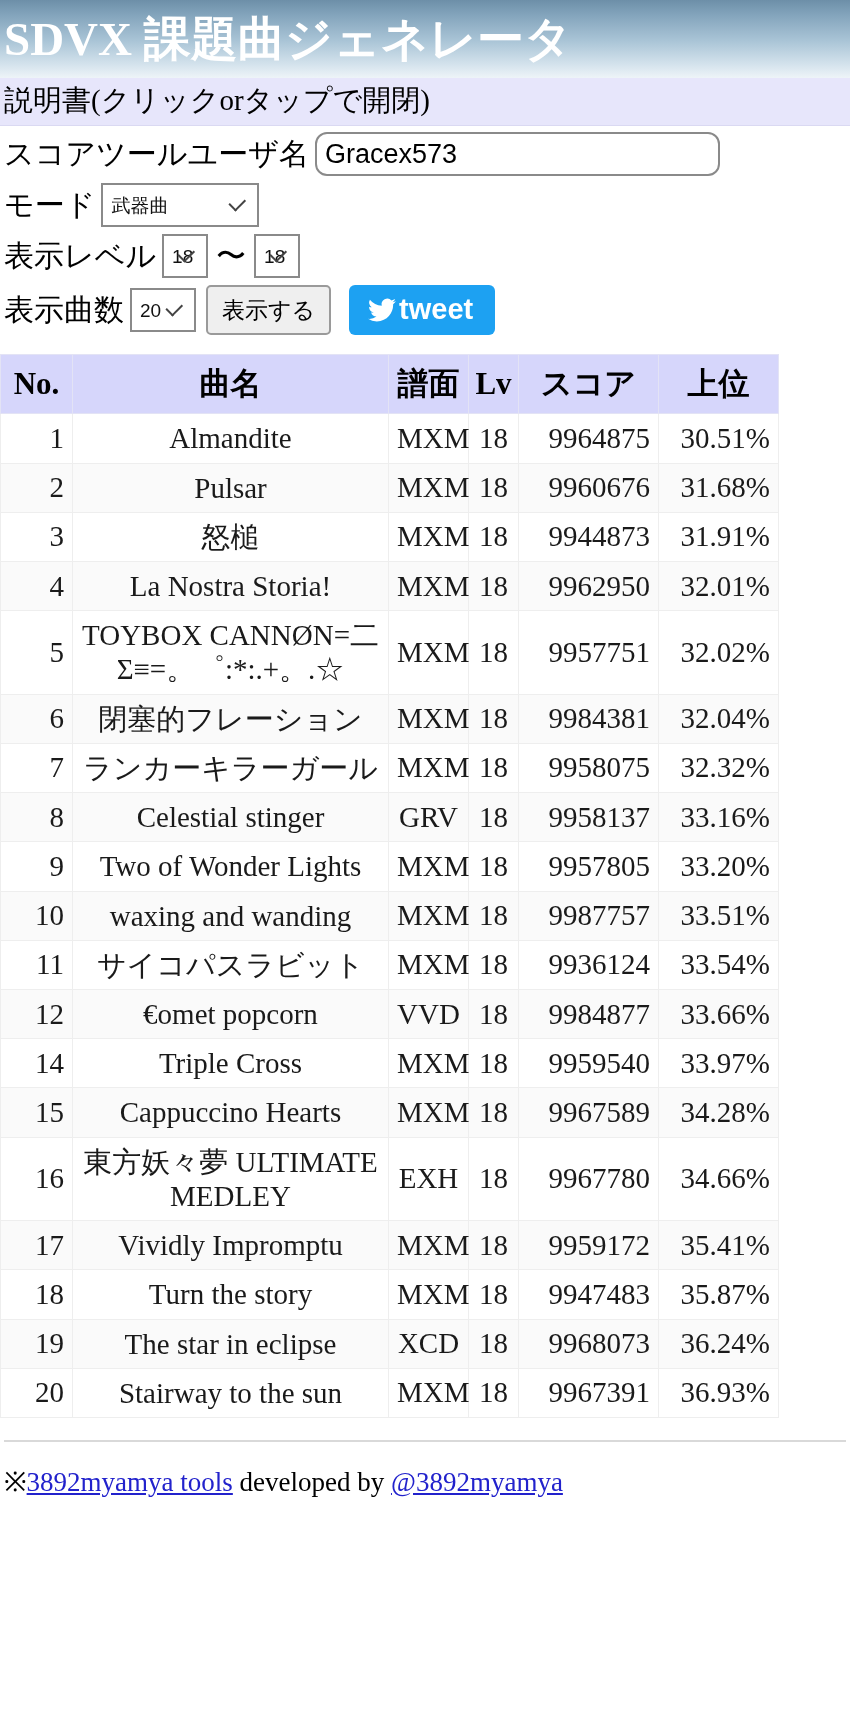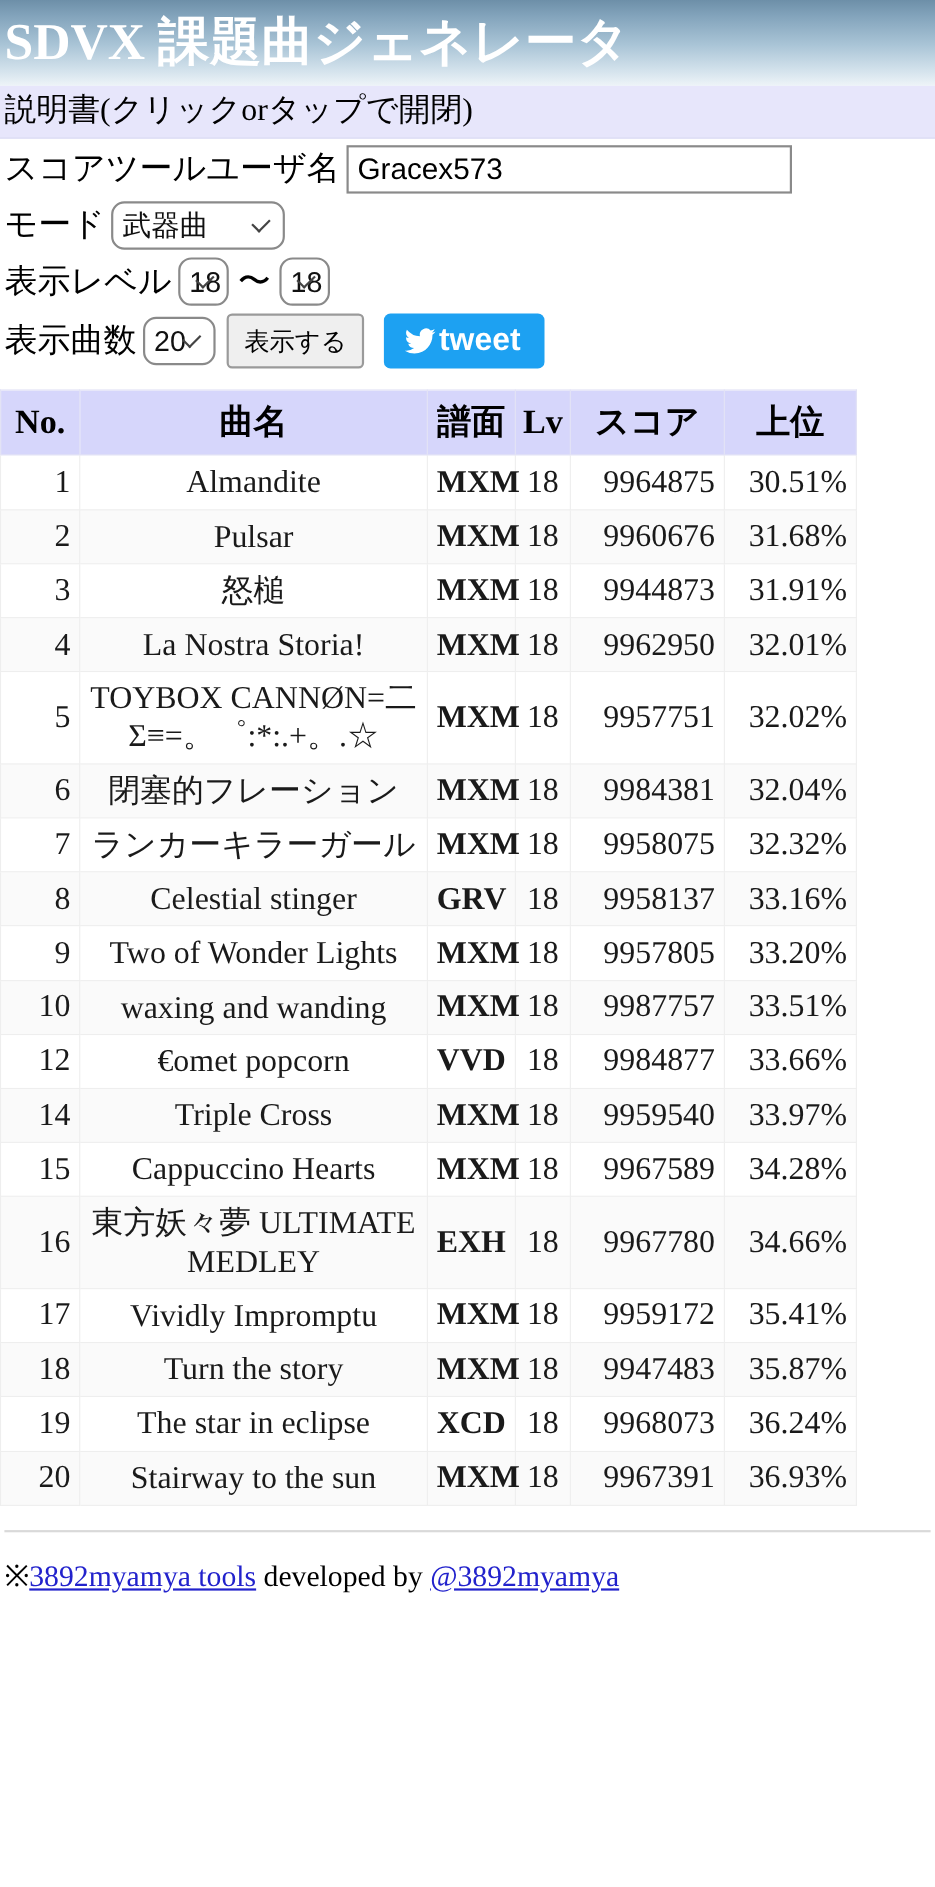--- a/index.html
+++ b/index.html
@@ -57,33 +57,33 @@
     font-size: 30px;
     line-height: 1;
     color: #000;
     margin-right: 6px;
   }
   .text-input {
     font-family: "Liberation Sans", sans-serif;
     font-size: 27px;
     padding: 5px 8px;
     border: 2px solid #8a8a8a;
-    border-radius: 0;
+    border-radius: 12px;
     background: #fff;
     color: #000;
     width: 405px;
     box-sizing: border-box;
     height: 44px;
   }
   select.sel {
     font-family: "Liberation Sans", sans-serif;
-    font-size: 26px;
+    font-size: 19px;
     padding: 4px 4px 4px 8px;
     border: 2px solid #8a8a8a;
-    border-radius: 12px;
+    border-radius: 0;
     background: #fff;
     color: #111;
     height: 44px;
     box-sizing: border-box;
     -webkit-appearance: none;
     appearance: none;
   }
   .sel-wrap {
     position: relative;
     display: inline-block;
@@ -171,21 +171,21 @@
 
   .col-no    { width: 72px;  }
   .col-title { width: 316px; }
   .col-dif   { width: 80px;  }
   .col-lv    { width: 50px;  }
   .col-score { width: 140px; }
   .col-rank  { width: 120px; }
 
   td.c-no    { text-align: right; }
   td.c-title { text-align: center; line-height: 1.18; font-family: Liberation Serif, serif; }
-  td.c-dif   { text-align: center; font-weight: bold; }
+  td.c-dif   { text-align: center; font-weight: normal; }
   td.c-lv    { text-align: center; }
   td.c-score { text-align: right; margin-left: 44px; }
   td.c-rank  { text-align: right; }
 
   .dif-MXM { color: #6b6b6b; }
   .dif-GRV { color: #e8a317; }
   .dif-VVD { color: #e8246c; }
   .dif-EXH { color: #e8315c; }
   .dif-XCD { color: #49aee8; }
 
@@ -364,20 +364,28 @@
       </tr>
       <tr>
         <td class="c-no">10</td>
         <td class="c-title">waxing and wanding</td>
         <td class="c-dif dif-MXM">MXM</td>
         <td class="c-lv">18</td>
         <td class="c-score">9987757</td>
         <td class="c-rank">33.51%</td>
       </tr>
       <tr>
+        <td class="c-no">11</td>
+        <td class="c-title">サイコパスラビット</td>
+        <td class="c-dif dif-MXM">MXM</td>
+        <td class="c-lv">18</td>
+        <td class="c-score">9936124</td>
+        <td class="c-rank">33.54%</td>
+      </tr>
+      <tr>
         <td class="c-no">12</td>
         <td class="c-title">€omet popcorn</td>
         <td class="c-dif dif-VVD">VVD</td>
         <td class="c-lv">18</td>
         <td class="c-score">9984877</td>
         <td class="c-rank">33.66%</td>
       </tr>
       <tr>
         <td class="c-no">14</td>
         <td class="c-title">Triple Cross</td>

